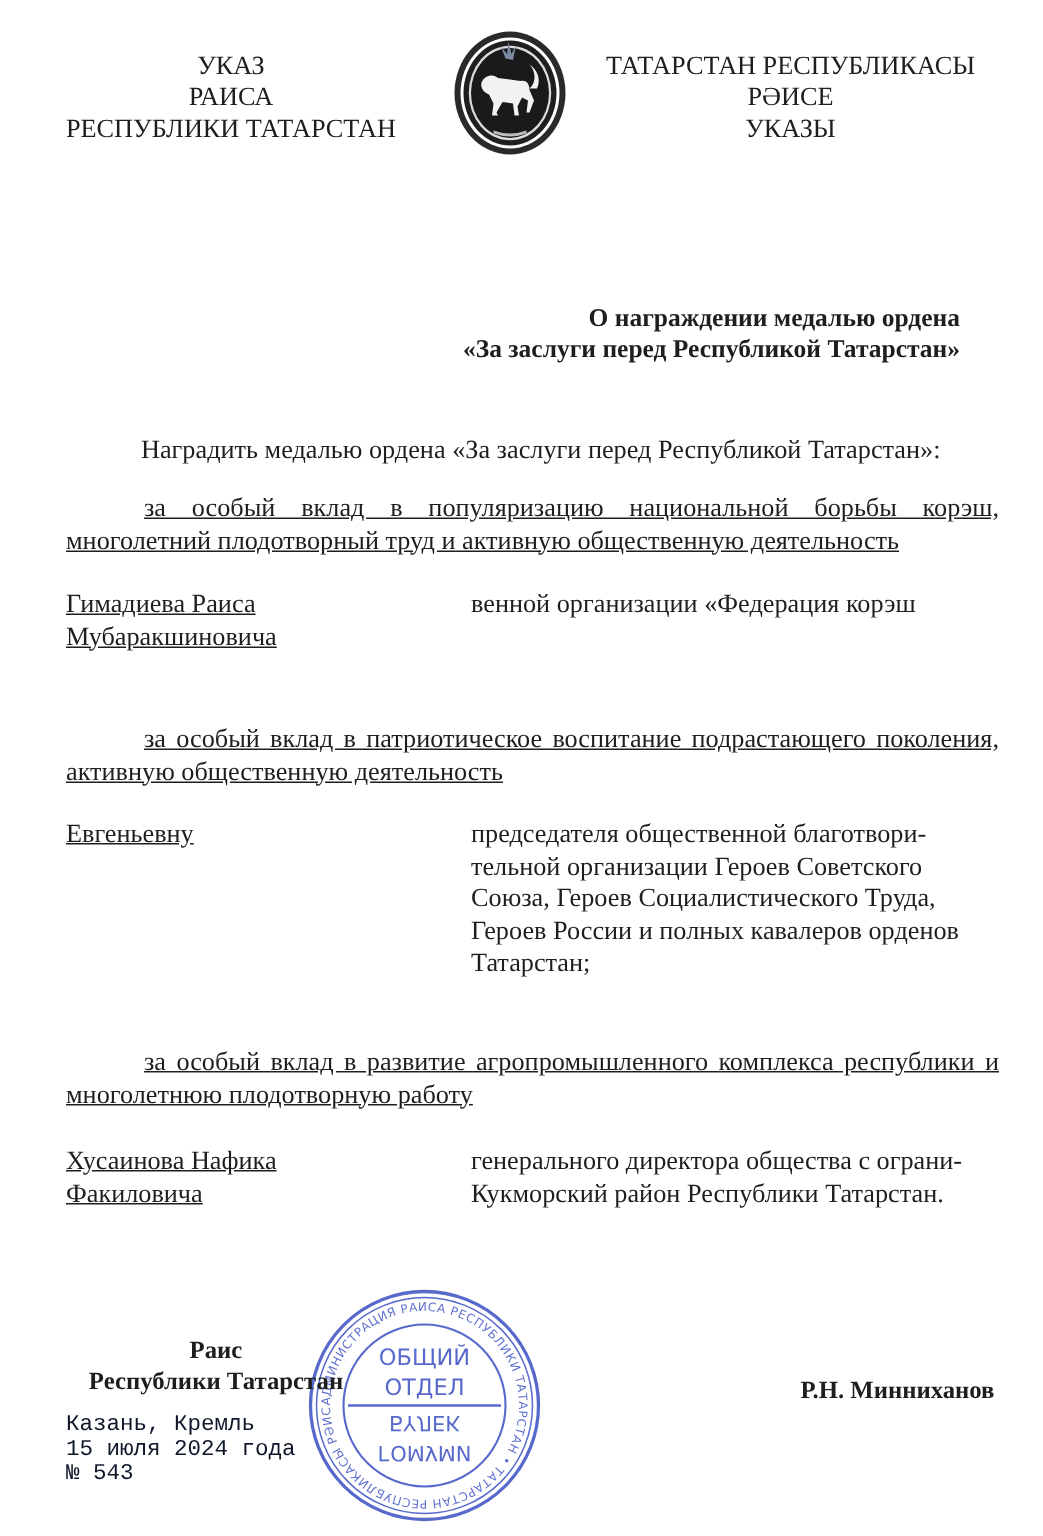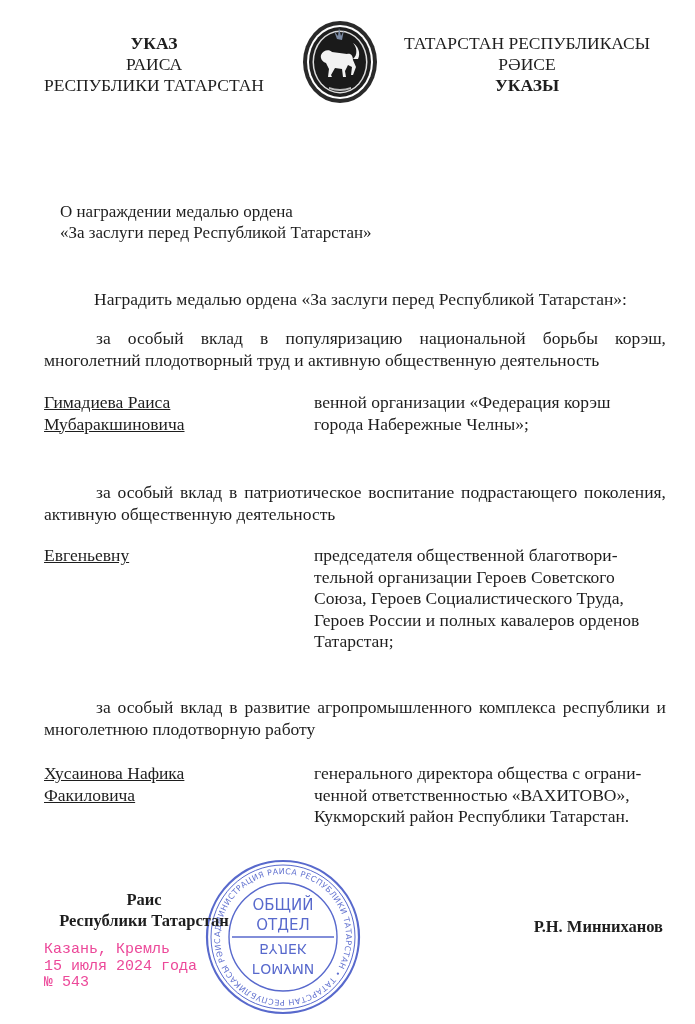--- a/index.html
+++ b/index.html
@@ -3,34 +3,34 @@
   <meta charset="utf-8">
   <style>
     html, body { margin: 0; padding: 0; background: #ffffff; }
     body {
       width: 695px; height: 1024px; position: relative; overflow: hidden;
       font-family: "Liberation Serif", "DejaVu Serif", serif;
       color: #1e1e1e;
     }
     .abs { position: absolute; }
     .hdr { text-align: center; font-size: 17.5px; line-height: 21px; }
-    .hdr .b { font-weight: bold; }
+    .hdr .b { font-weight: normal; }
     #hdr-left { left: 34px; top: 33px; width: 240px; }
     #hdr-right { left: 395px; top: 33px; width: 264px; }
     #emblem { left: 301px; top: 19px; width: 78px; height: 86px; }
-    .title { left: 60px; width: 580px; top: 201px; text-align: left; font-weight: normal; font-size: 17px; line-height: 21px; }
+    .title { left: 60px; width: 580px; top: 201px; text-align: right; font-weight: bold; font-size: 17px; line-height: 21px; }
     .p { font-size: 17.5px; line-height: 21.5px; text-align: justify; text-align-last: left; }
-    .indent { text-indent: 52px; }
+    .indent { text-indent: 52px; text-decoration: underline; }
     .intro { left: 44px; width: 620px; top: 289px; text-indent: 50px; font-size: 17.5px; line-height: 21px;}
     .reason { left: 44px; width: 622px; }
     .name { left: 44px; width: 240px; font-size: 17.5px; line-height: 21.5px; text-decoration: underline; }
     .desc { left: 314px; width: 350px; }
     .sign-title { left: 44px; width: 200px; text-align: center; font-weight: bold; font-size: 16.5px; line-height: 21px; top: 889px; }
     .signer { right: 32px; top: 917px; font-weight: bold; font-size: 16.5px; margin-left: 44px; }
-    .place { left: 44px; top: 942px; font-family: "Liberation Mono", "DejaVu Sans Mono", monospace; font-size: 15px; line-height: 16.5px; color: #ec4899; }
+    .place { left: 44px; top: 942px; font-family: "Liberation Mono", "DejaVu Sans Mono", monospace; font-size: 15px; line-height: 16.5px; color: #0f172a; }
     #stamp { left: 202px; top: 858px; width: 162px; height: 158px; }
   </style>
 </head>
 <body>
 
 <div id="hdr-left" class="abs hdr">
   <div class="b">УКАЗ</div>
   <div>РАИСА</div>
   <div>РЕСПУБЛИКИ ТАТАРСТАН</div>
 </div>
@@ -64,21 +64,20 @@
 
 <div class="abs intro">Наградить медалью ордена «За заслуги перед Республикой Татарстан»:</div>
 
 <div class="abs p reason indent" style="top:328px;">за особый вклад в популяризацию национальной борьбы корэш, многолетний плодотворный труд и активную общественную деятельность</div>
 <div class="abs name" style="top:392px;">
   <div>Гимадиева Раиса</div>
   <div>Мубаракшиновича</div>
 </div>
 <div class="abs p desc" style="top:392px;">
   <div>венной организации «Федерация корэш</div>
-  <div>города Набережные Челны»;</div>
 </div>
 
 <div class="abs p reason indent" style="top:482px;">за особый вклад в патриотическое воспитание подрастающего поколения, активную общественную деятельность</div>
 <div class="abs name" style="top:545px;">
   <div>Евгеньевну</div>
 </div>
 <div class="abs p desc" style="top:545px;font-family:Liberation Serif, serif;">
   <div>председателя общественной благотвори-</div>
   <div>тельной организации Героев Советского</div>
   <div>Союза, Героев Социалистического Труда,</div>
@@ -86,21 +85,20 @@
   <div>Татарстан;</div>
 </div>
 
 <div class="abs p reason indent" style="top:697px;">за особый вклад в развитие агропромышленного комплекса республики и многолетнюю плодотворную работу</div>
 <div class="abs name" style="top:763px;">
   <div>Хусаинова Нафика</div>
   <div>Факиловича</div>
 </div>
 <div class="abs p desc" style="top:763px;">
   <div>генерального директора общества с ограни-</div>
-  <div>ченной ответственностью «ВАХИТОВО»,</div>
   <div>Кукморский район Республики Татарстан.</div>
 </div>
 
 <div id="stamp" class="abs">
   <svg width="162" height="158" viewBox="0 0 162 158">
     <defs>
       <path id="ringpath" d="M81 79 m-63 0 a63 63 0 1 1 126 0 a63 63 0 1 1 -126 0"></path>
     </defs>
     <g fill="none" stroke="#3b4fc4" opacity="0.85">
       <circle cx="81" cy="79" r="76" stroke-width="2.2"></circle>

